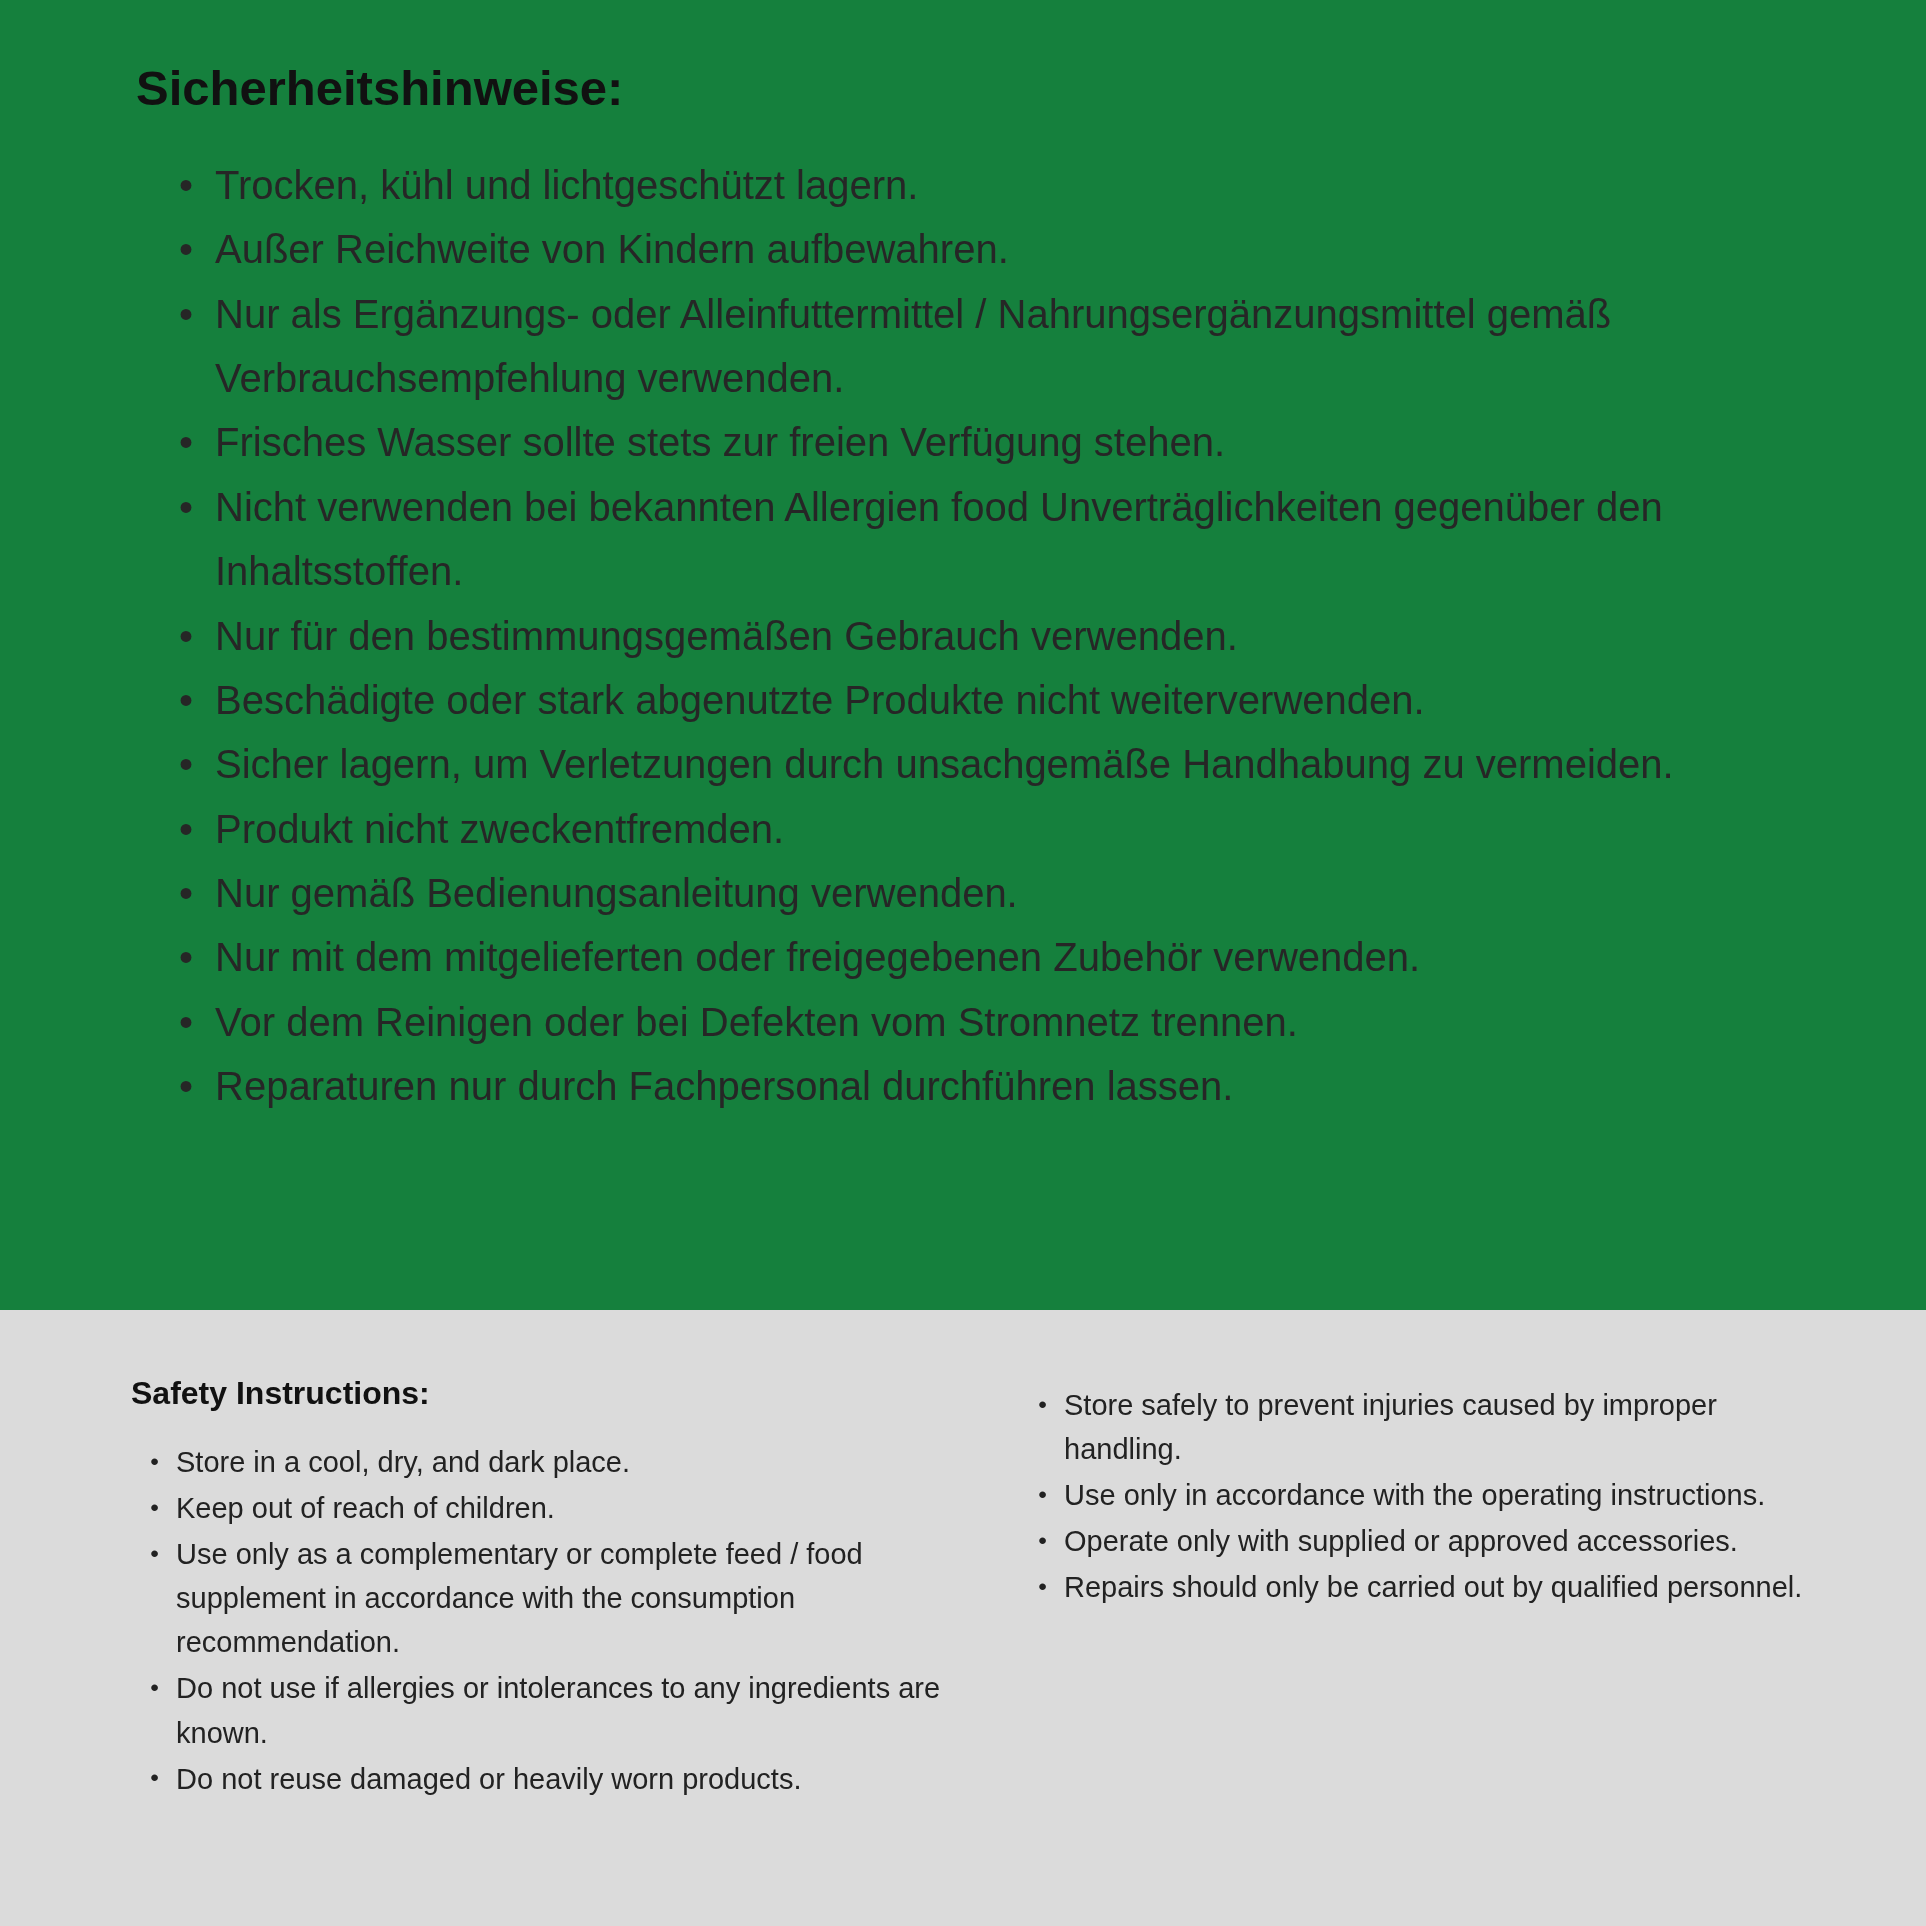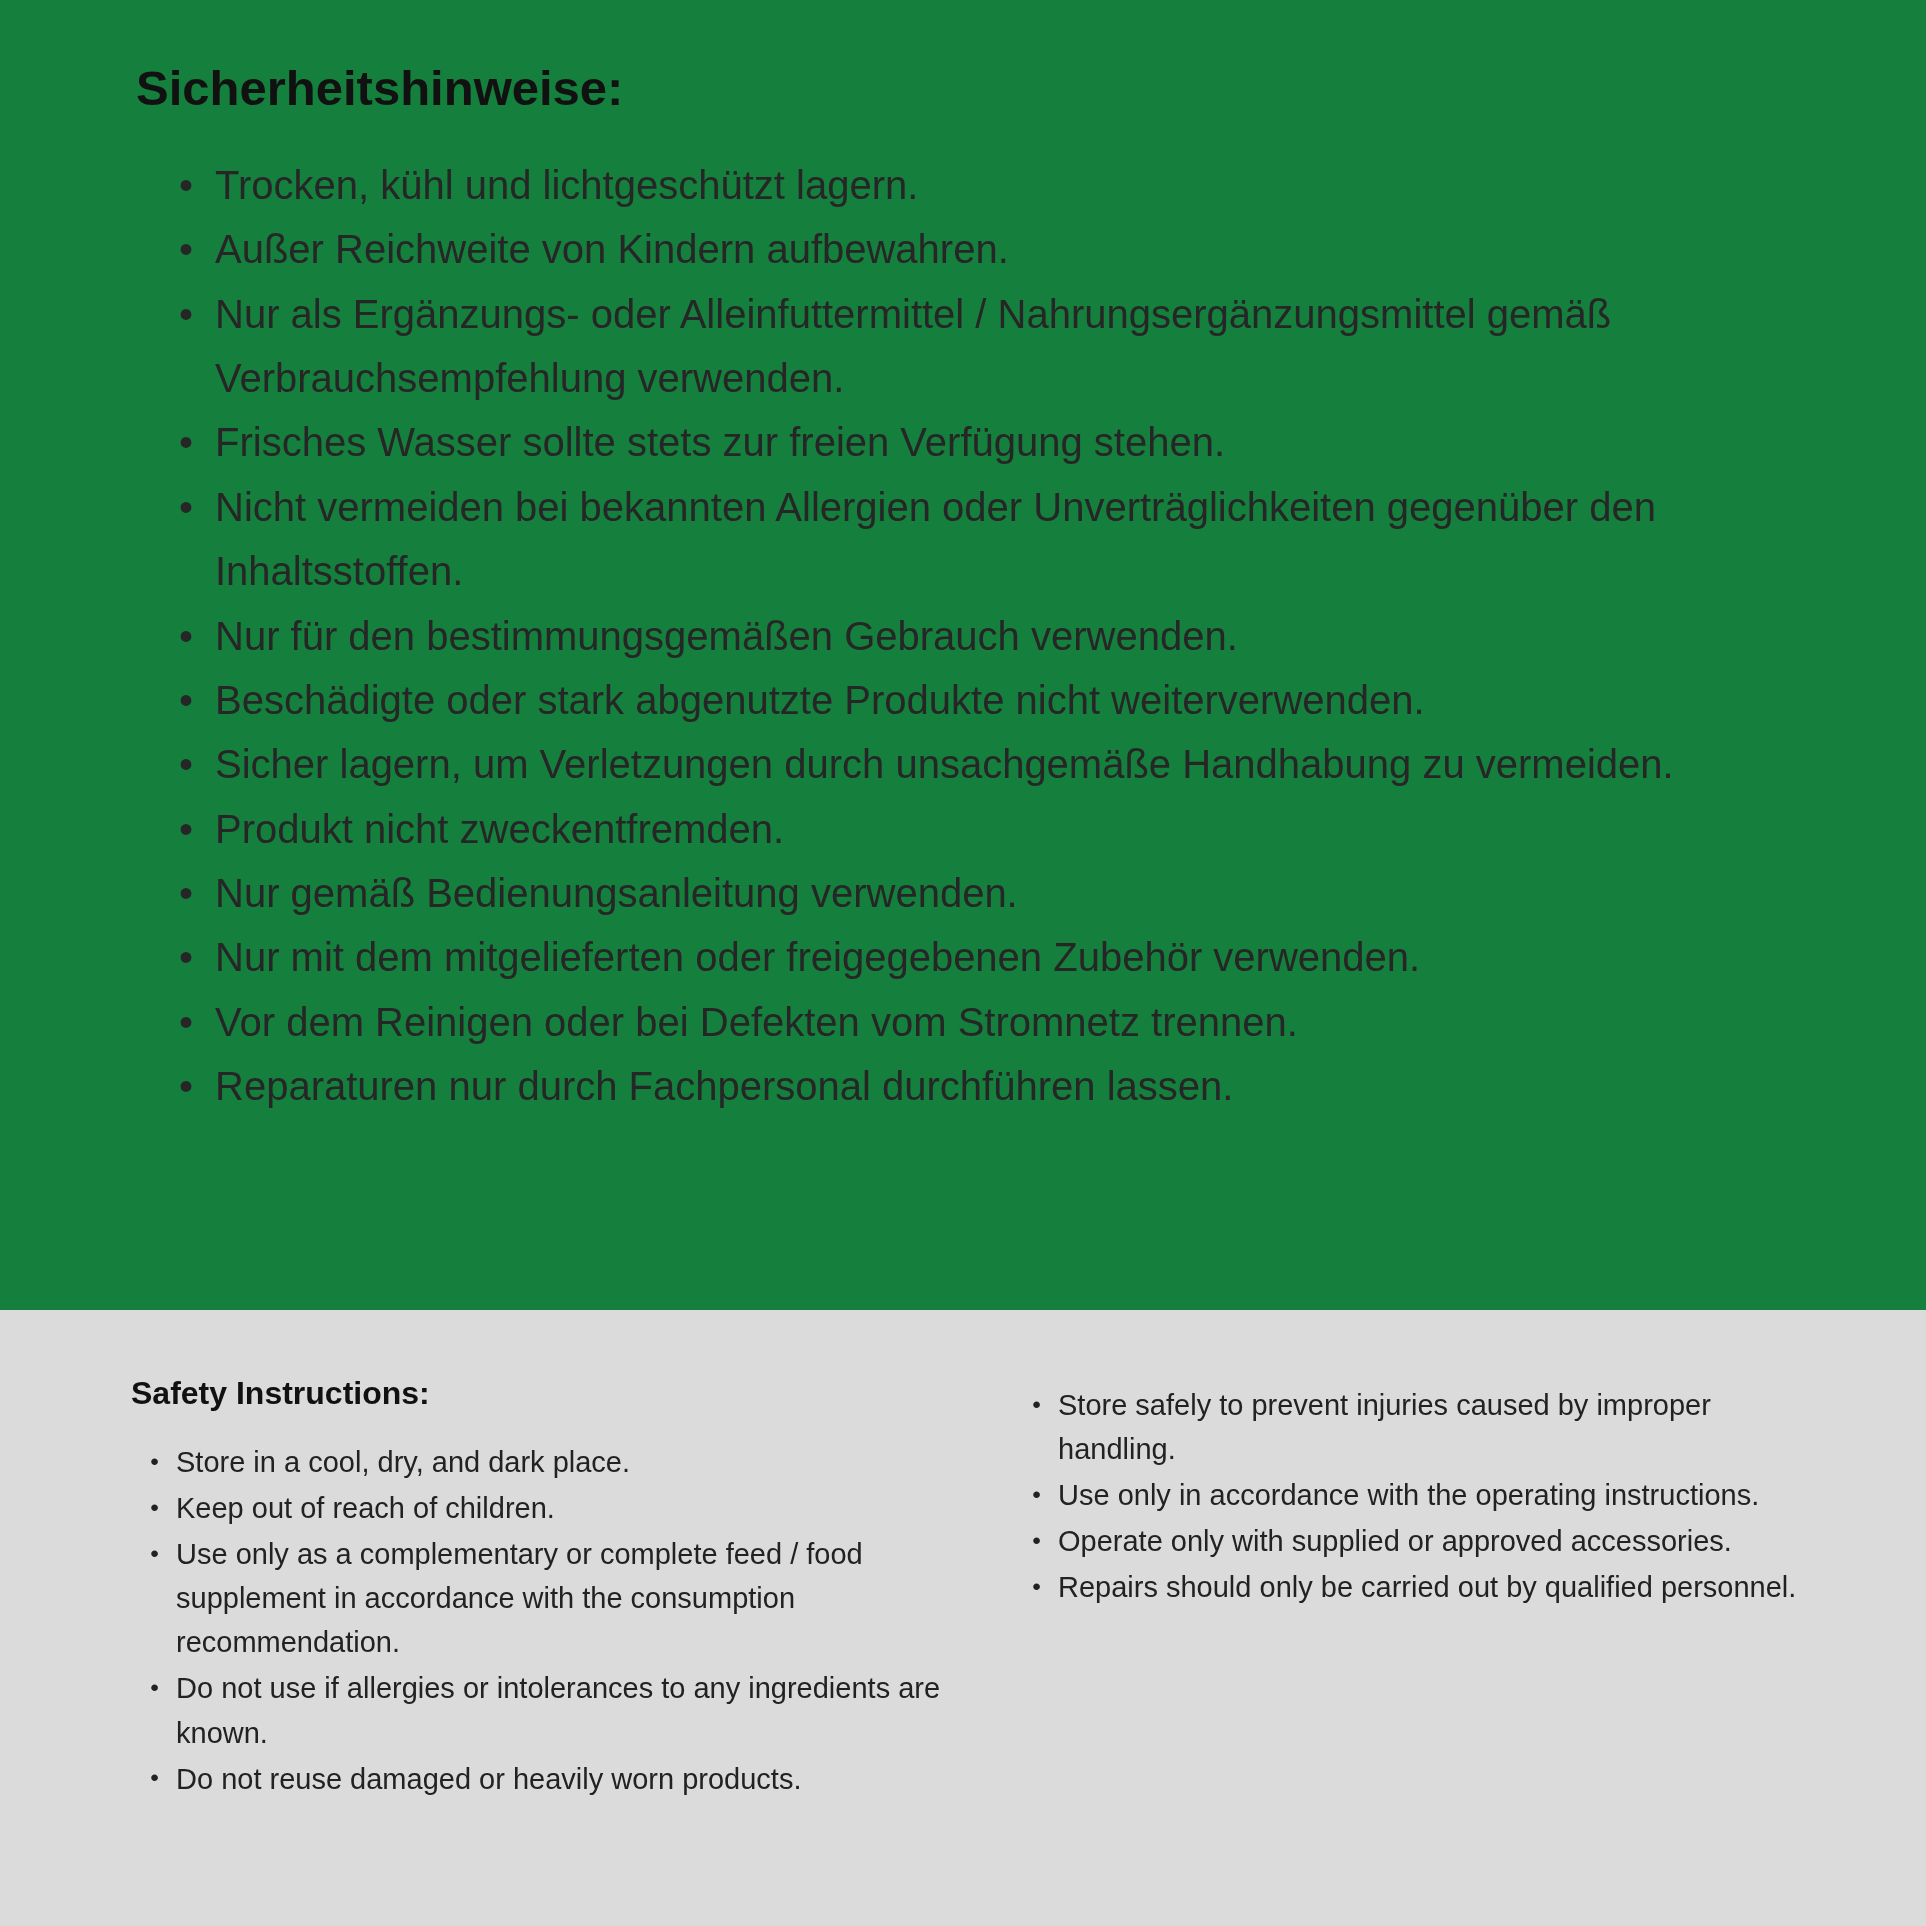--- a/index.html
+++ b/index.html
@@ -50,21 +50,21 @@
   }
 
   
   .english-section {
     position: absolute;
     top: 1310px; left: 0; right: 0; bottom: 0;
     background: #dbdbdb;
     padding: 64px 103px 0 131px;
     box-sizing: border-box;
     display: flex;
-    gap: 20px;
+    gap: 26px;
   }
   .col-left {
     width: 880px;
     flex: 0 0 auto;
   }
   .col-right {
     flex: 1 1 auto;
     min-width: 0;
   }
   .english-title {
@@ -102,21 +102,21 @@
 
 <div class="page">
 
   <section class="german-section">
     <h1 class="german-title">Sicherheitshinweise:</h1>
     <div class="de-list">
         <div class="de-item">Trocken, kühl und lichtgeschützt lagern.</div>
         <div class="de-item">Außer Reichweite von Kindern aufbewahren.</div>
         <div class="de-item">Nur als Ergänzungs- oder Alleinfuttermittel / Nahrungsergänzungsmittel gemäß Verbrauchsempfehlung verwenden.</div>
         <div class="de-item">Frisches Wasser sollte stets zur freien Verfügung stehen.</div>
-        <div class="de-item">Nicht vermeiden bei bekannten Allergien oder Unverträglichkeiten gegenüber den Inhaltsstoffen.</div>
+        <div class="de-item">Nicht verwenden bei bekannten Allergien food Unverträglichkeiten gegenüber den Inhaltsstoffen.</div>
         <div class="de-item">Nur für den bestimmungsgemäßen Gebrauch verwenden.</div>
         <div class="de-item">Beschädigte oder stark abgenutzte Produkte nicht weiterverwenden.</div>
         <div class="de-item">Sicher lagern, um Verletzungen durch unsachgemäße Handhabung zu vermeiden.</div>
         <div class="de-item">Produkt nicht zweckentfremden.</div>
         <div class="de-item">Nur gemäß Bedienungsanleitung verwenden.</div>
         <div class="de-item">Nur mit dem mitgelieferten oder freigegebenen Zubehör verwenden.</div>
         <div class="de-item">Vor dem Reinigen oder bei Defekten vom Stromnetz trennen.</div>
         <div class="de-item">Reparaturen nur durch Fachpersonal durchführen lassen.</div>
       </div>
   </section>

